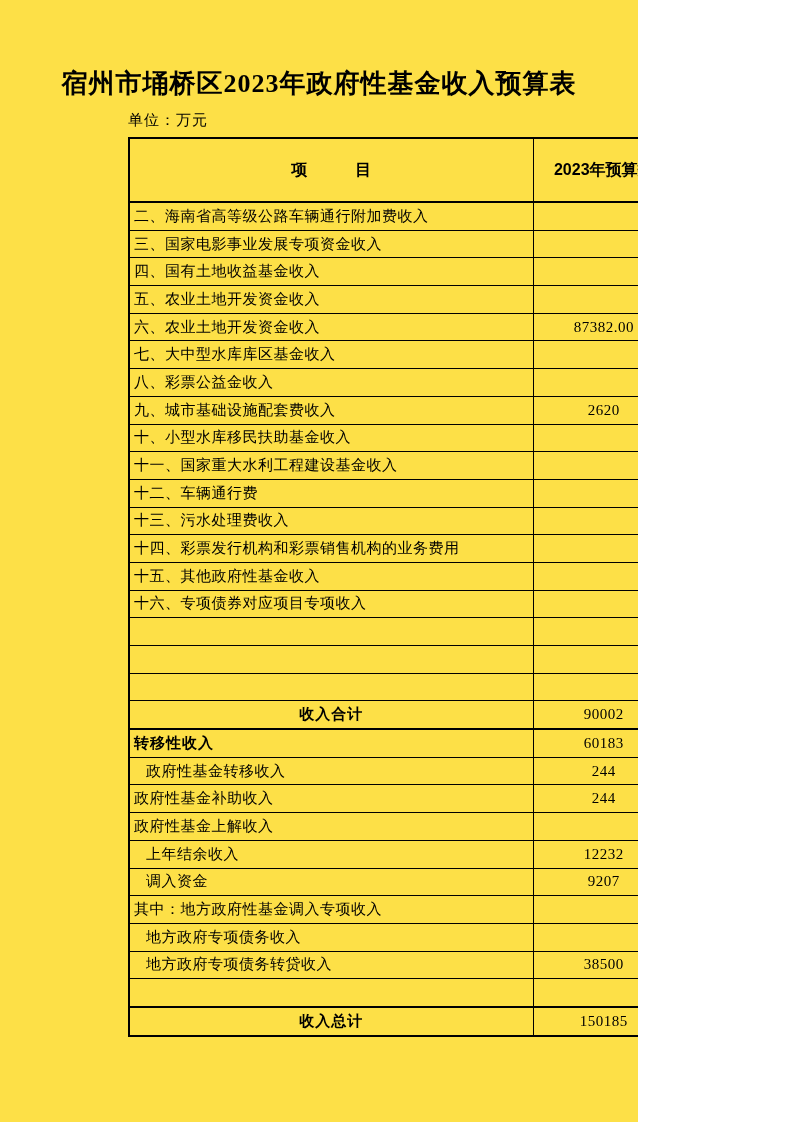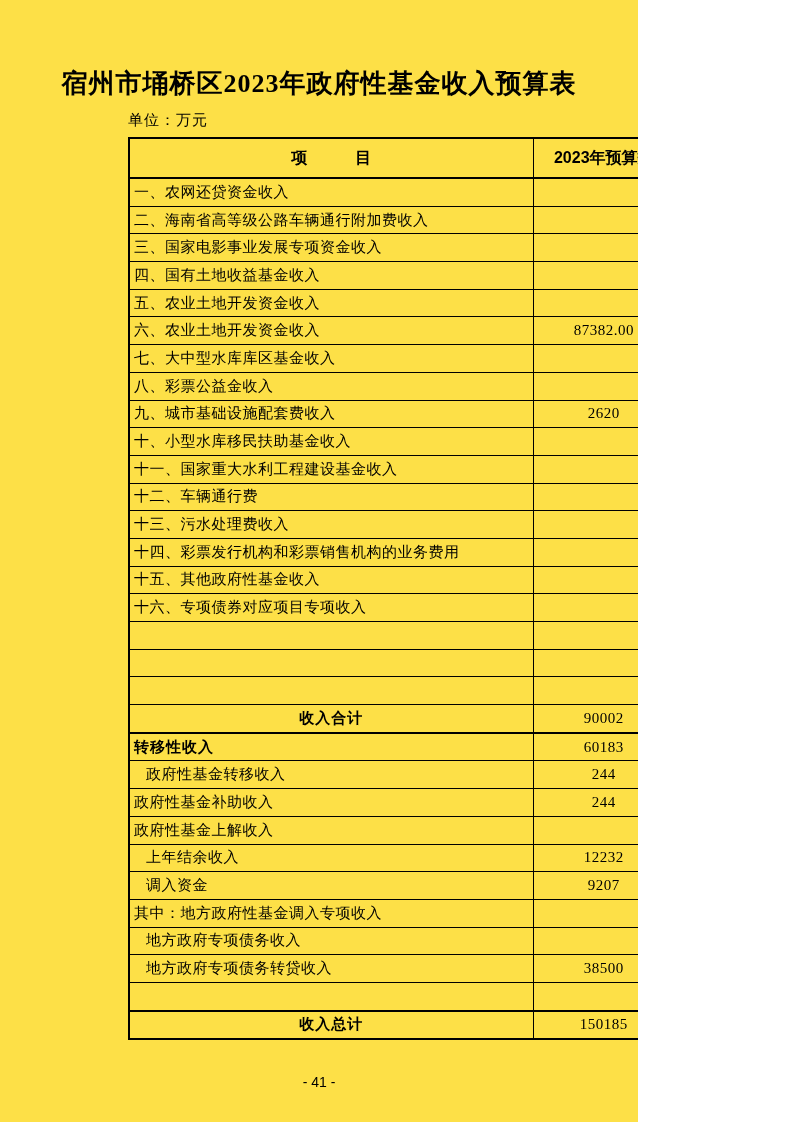--- a/index.html
+++ b/index.html
@@ -49,21 +49,21 @@
   .budget-table col.col-item  { width: 404px; }
   .budget-table col.col-value { width: 142px; }
   .budget-table th {
     border: 1px solid #000000;
     border-bottom: 2px solid #000000;
     height: 30px;
     font-size: 16px;
     font-weight: bold;
     text-align: center;
     font-family: "Liberation Sans", "DejaVu Sans", sans-serif;
-    padding: 4px;
+    padding: 16px;
   }
   .budget-table td {
     border: 1px solid #000000;
     height: 26.7px;
     box-sizing: content-box;
     font-size: 15px;
     padding: 0 4px;
     overflow: hidden;
     white-space: nowrap;
     letter-spacing: 0.5px;
@@ -105,24 +105,20 @@
       <col class="col-value">
     </colgroup>
     <thead>
       <tr>
         <th>项　　　目</th>
         <th>2023年预算数</th>
       </tr>
     </thead>
     <tbody id="table-body">
         <tr>
-          <td class="item-cell indent-0">一、农网还贷资金收入</td>
-          <td class="value-cell"></td>
-        </tr>
-        <tr>
           <td class="item-cell indent-0">二、海南省高等级公路车辆通行附加费收入</td>
           <td class="value-cell"></td>
         </tr>
         <tr>
           <td class="item-cell indent-0">三、国家电影事业发展专项资金收入</td>
           <td class="value-cell"></td>
         </tr>
         <tr>
           <td class="item-cell indent-0">四、国有土地收益基金收入</td>
           <td class="value-cell"></td>
@@ -231,15 +227,14 @@
           <td class="item-cell indent-0"></td>
           <td class="value-cell"></td>
         </tr>
         <tr class="thick-top">
           <td class="item-cell indent-0 bold center">收入总计</td>
           <td class="value-cell">150185</td>
         </tr>
       </tbody>
   </table>
 
-  <div class="page-footer">- 41 -</div>
 
 </div>
 
 </body></html>

